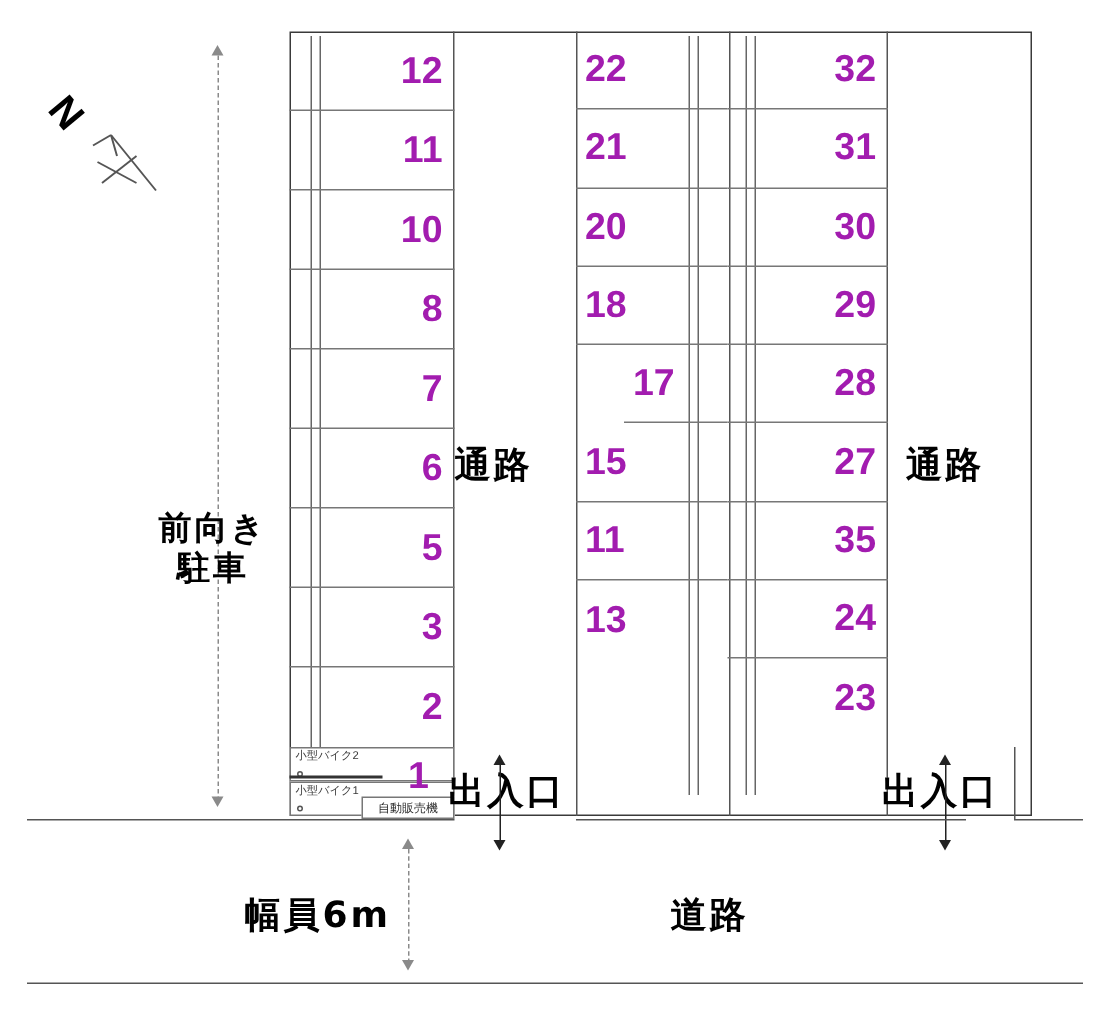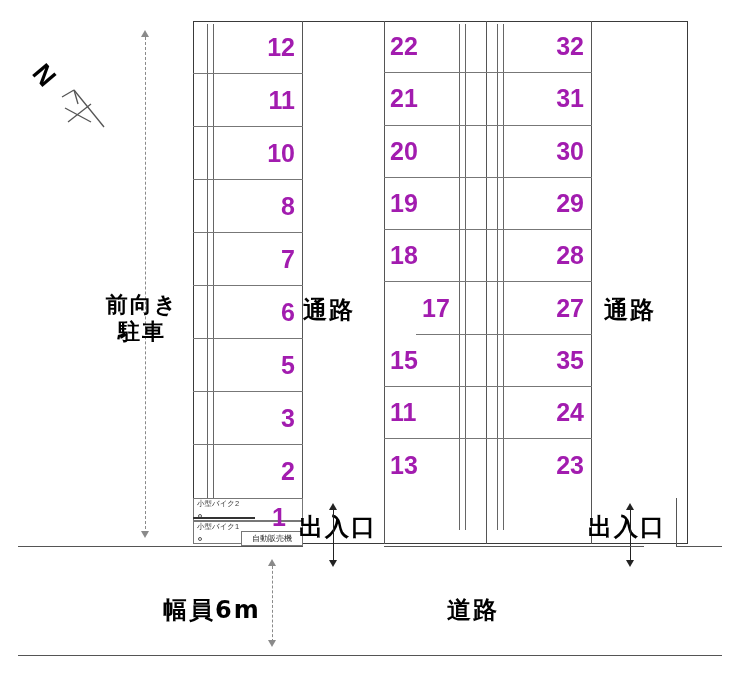--- a/index.html
+++ b/index.html
@@ -123,21 +123,21 @@
   .jp-label {
     position: absolute;
     font-family: "DejaVu Sans", "Liberation Sans", sans-serif;
     font-weight: bold;
     color: #000;
     white-space: nowrap;
     line-height: 1.22;
   }
   .jp-22 { font-size: 22px; letter-spacing: 2px; }
   .jp-24 { font-size: 24px; letter-spacing: 2px; }
-  .center-2line { text-align: center; }
+  .center-2line { text-align: center; margin-top: 48px; }
 
   
   .road-line {
     position: absolute;
     height: 0;
     border-top: 1.6px solid #555;
   }
 
   
   .dash-v {
@@ -252,23 +252,20 @@
       <div class="stall" style="height: 52.3px;">
         <span class="stall-num num-left">22</span>
       </div>
       <div class="stall" style="height: 52.3px;">
         <span class="stall-num num-left">21</span>
       </div>
       <div class="stall" style="height: 52.3px;">
         <span class="stall-num num-left">20</span>
       </div>
       <div class="stall" style="height: 52.3px;">
-        <span class="stall-num num-left">19</span>
-      </div>
-      <div class="stall" style="height: 52.3px;">
         <span class="stall-num num-left">18</span>
       </div>
       <div class="stall" style="height: 52.3px; margin-left: 32px;">
         <span class="stall-num num-left">17</span>
       </div>
       <div class="stall" style="height: 52.3px;">
         <span class="stall-num num-left">15</span>
       </div>
       <div class="stall" style="height: 52.3px;">
         <span class="stall-num num-left">11</span>

